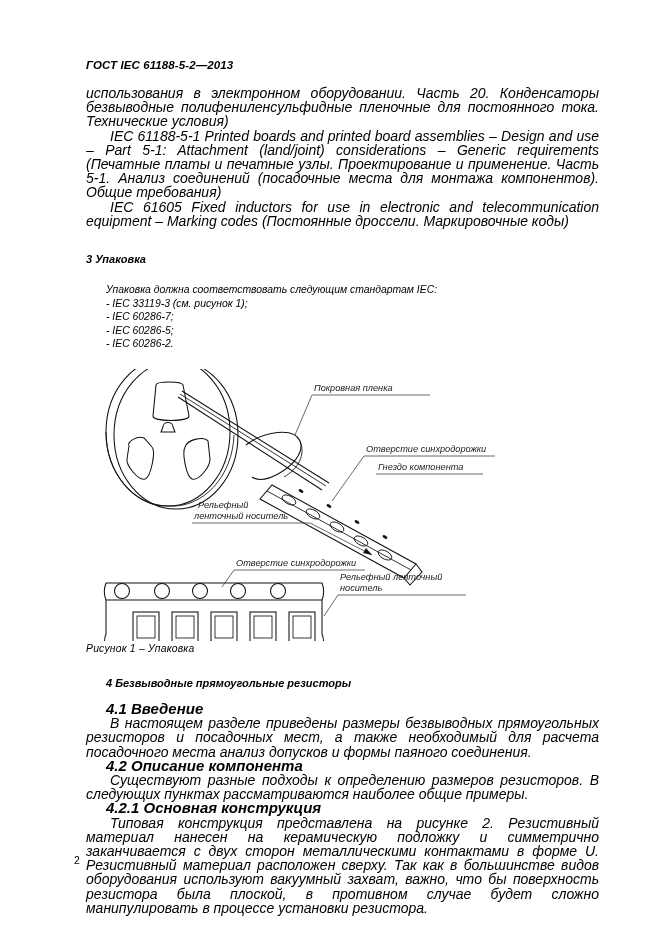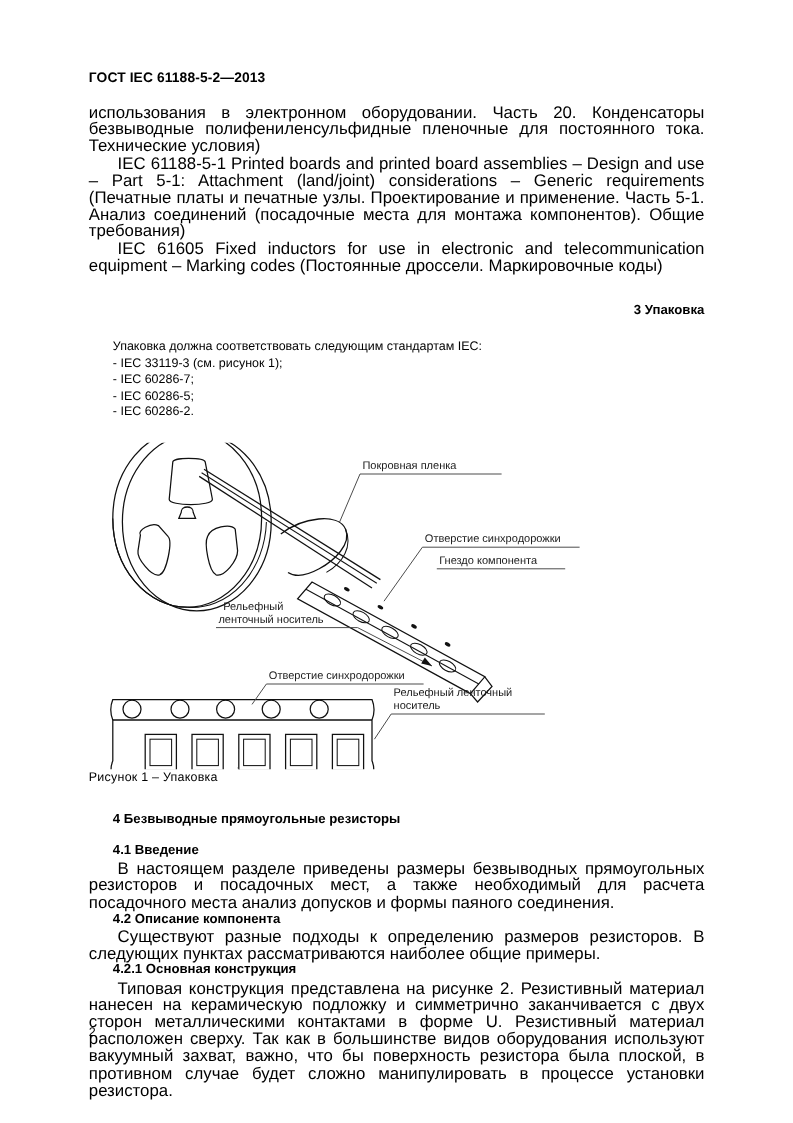--- a/index.html
+++ b/index.html
@@ -13,23 +13,24 @@
   }
   .page {
     position: relative;
     width: 661px;
     height: 936px;
     background: #ffffff;
     overflow: hidden;
   }
   .content {
     position: absolute;
-    left: 74px;
+    left: 86px;
     top: 58px;
     width: 513px;
+    font-style: italic;
   }
   .doc-header {
     font-size: 11.5px;
     font-weight: bold;
     letter-spacing: 0.1px;
     margin: 0 0 14px 0;
     line-height: 14px;
   }
   p.body-par {
     font-size: 14px;
@@ -43,35 +44,34 @@
     text-indent: 24px;
   }
   .sec-h {
     font-size: 11px;
     font-weight: bold;
     margin: 0;
     line-height: 14px;
   }
   .sec3 {
     margin-top: 24px;
-    text-align: right;
   }
   .list-block {
     margin-top: 17px;
     margin-left: 20px;
     font-size: 10.4px;
     line-height: 13.6px;
   }
   .list-block div { white-space: nowrap; }
   .sec4 {
     margin-left: 20px;
     margin-top: 0;
   }
   .sub-h {
-    font-size: 11px;
+    font-size: 15px;
     font-weight: bold;
     margin: 0 0 0 20px;
     line-height: 14.2px;
   }
   .fig-wrap {
     position: relative;
     width: 513px;
     height: 272px;
     margin-top: 18px;
   }

